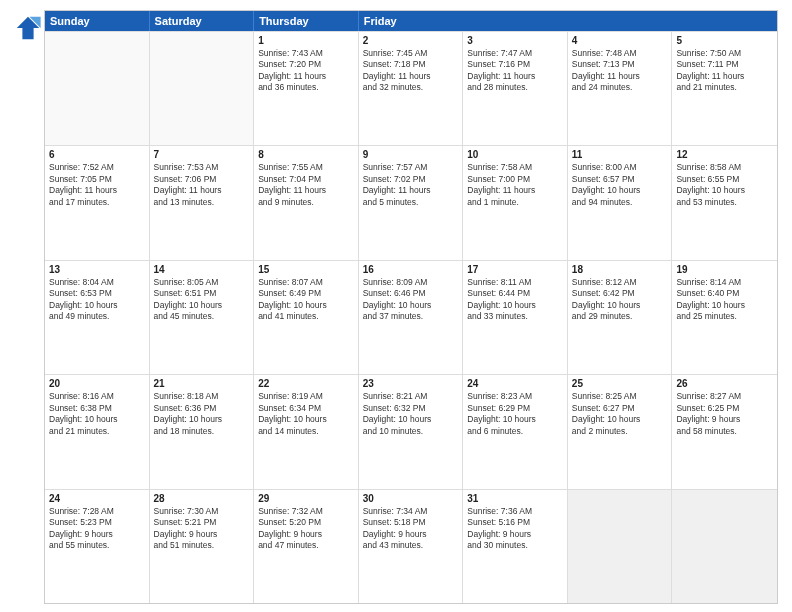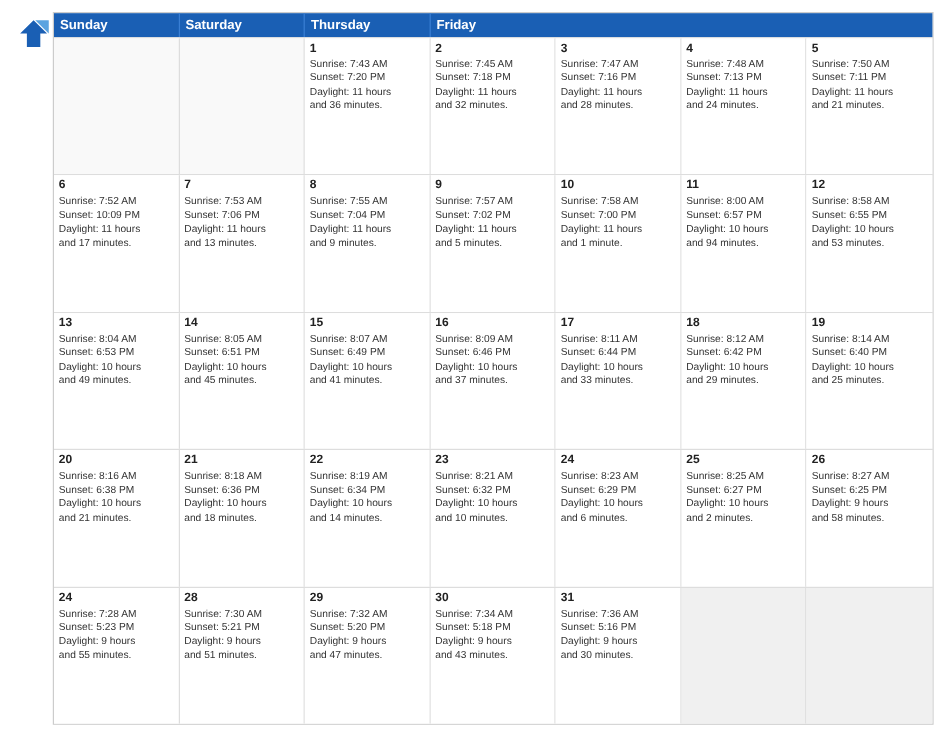--- a/index.html
+++ b/index.html
@@ -174,21 +174,21 @@
             <div class="cell-line">Sunrise: 7:50 AM</div>
             <div class="cell-line">Sunset: 7:11 PM</div>
             <div class="cell-line">Daylight: 11 hours</div>
             <div class="cell-line">and 21 minutes.</div>
           </div>
         </div>
         <div class="cal-row">
           <div class="cal-cell">
             <div class="day-num">6</div>
             <div class="cell-line">Sunrise: 7:52 AM</div>
-            <div class="cell-line">Sunset: 10:09 PM</div>
+            <div class="cell-line">Sunset: 7:05 PM</div>
             <div class="cell-line">Daylight: 11 hours</div>
             <div class="cell-line">and 17 minutes.</div>
           </div>
           <div class="cal-cell">
             <div class="day-num">7</div>
             <div class="cell-line">Sunrise: 7:53 AM</div>
             <div class="cell-line">Sunset: 7:06 PM</div>
             <div class="cell-line">Daylight: 11 hours</div>
             <div class="cell-line">and 13 minutes.</div>
           </div>

